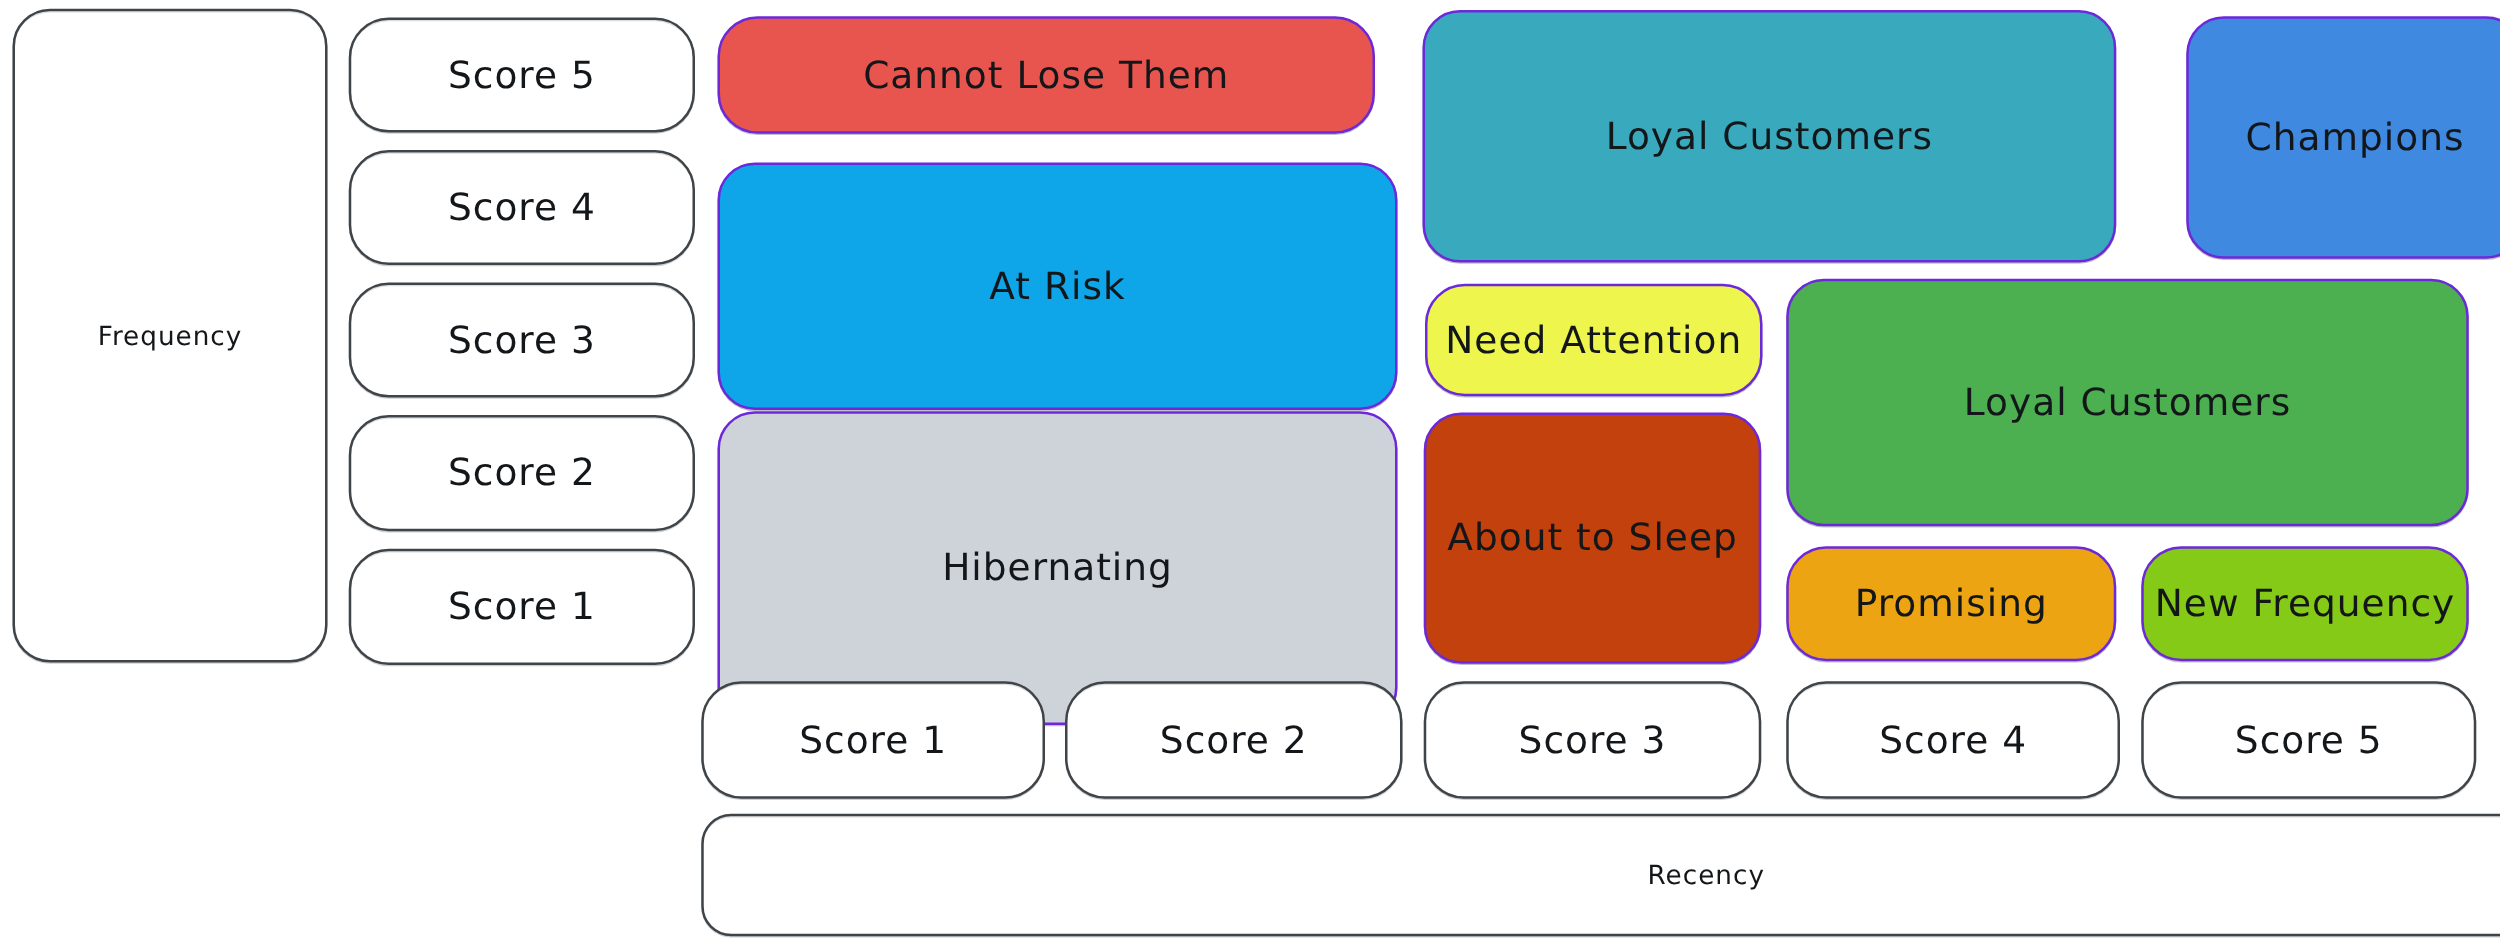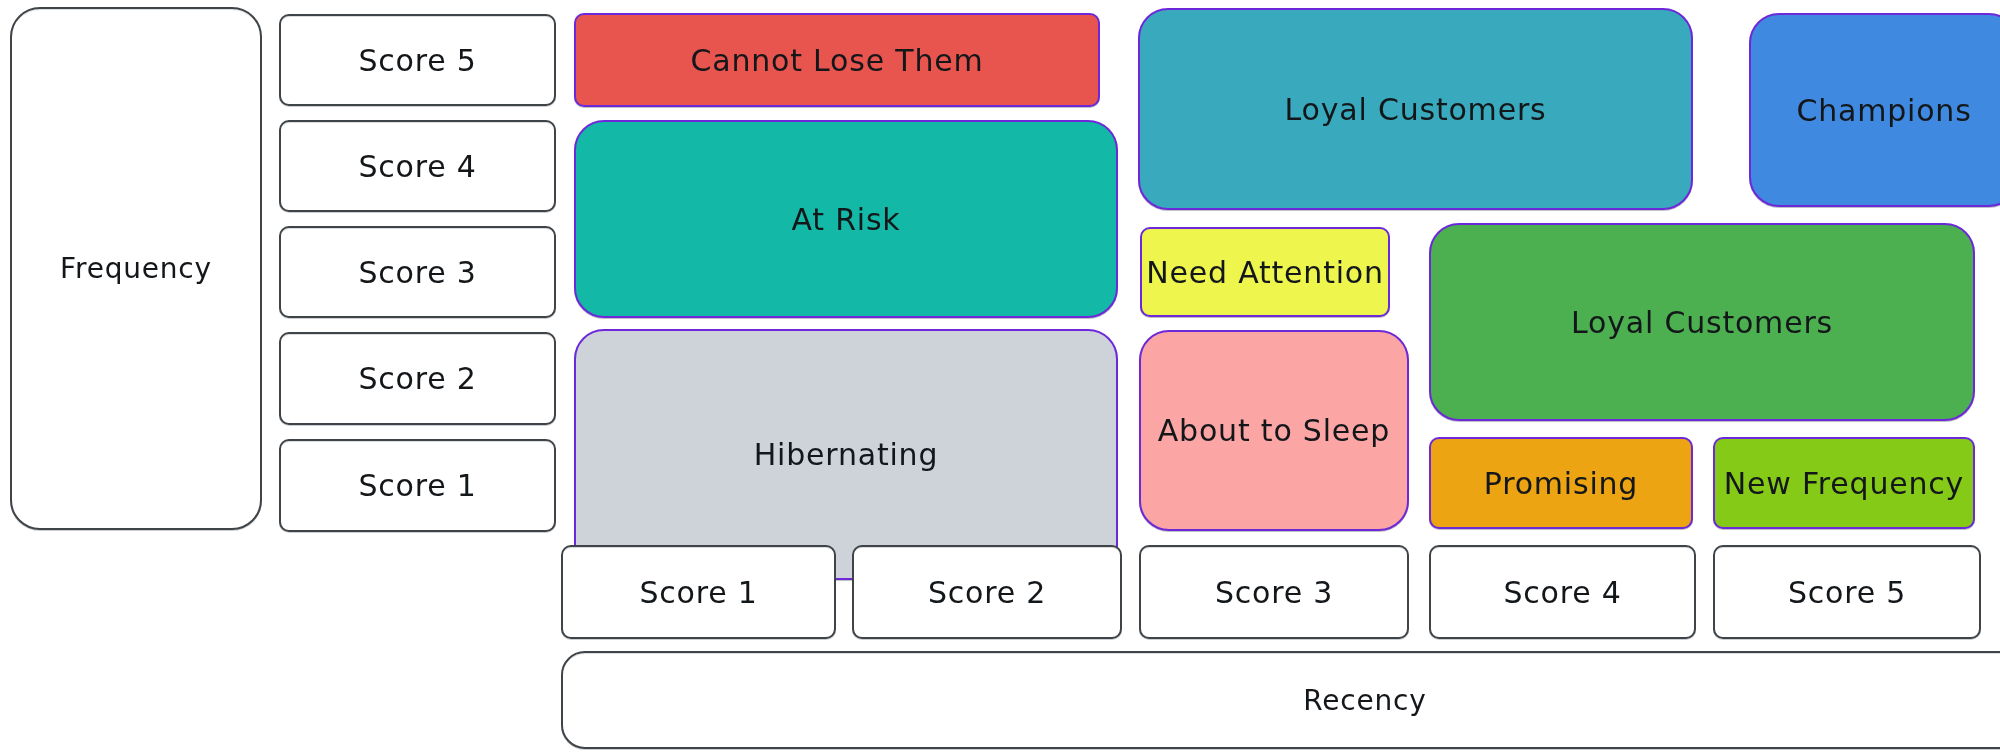--- a/index.html
+++ b/index.html
@@ -19,30 +19,30 @@
     position: absolute;
     box-sizing: border-box;
     display: flex;
     align-items: center;
     justify-content: center;
     text-align: center;
     color: #14171a;
     font-size: 30px;
     letter-spacing: 0.8px;
     border: 2px solid #2f3438;
-    border-radius: 10px;
+    border-radius: 32px;
     box-shadow: 0 1px 0 0 rgba(70,76,82,0.35);
     white-space: nowrap;
   }
   .axisbox {
     background: #ffffff;
     border: 2px solid #3f4448;
     box-shadow: 0 1px 0 0 rgba(110,116,122,0.35), inset 0 2px 0 -1px rgba(110,116,122,0.25);
   }
-  .axis-label { font-size: 28px; }
+  .axis-label { font-size: 21px; }
 
   
   .frequency-axis { left: 10px;  top: 7px;   width: 252px; height: 523px; border-radius: 30px; }
   .fscore-5 { left: 279px; top: 14px;  width: 277px; height: 92px; }
   .fscore-4 { left: 279px; top: 120px; width: 277px; height: 92px; }
   .fscore-3 { left: 279px; top: 226px; width: 277px; height: 92px; }
   .fscore-2 { left: 279px; top: 332px; width: 277px; height: 93px; }
   .fscore-1 { left: 279px; top: 439px; width: 277px; height: 93px; }
 
   
@@ -53,52 +53,52 @@
   .rscore-5 { left: 1713px; top: 545px; width: 268px;  height: 94px; }
   .recency-axis { left: 561px; top: 651px; width: 1608px; height: 98px; border-radius: 24px; }
 
   
   .seg { border: 2px solid #6d28d9; }
   .seg-cannot-lose   { left: 574px;  top: 13px;  width: 526px; height: 94px;  }
   .seg-at-risk       { left: 574px;  top: 120px; width: 544px; height: 198px; border-radius: 30px; }
   .seg-hibernating   { left: 574px;  top: 329px; width: 544px; height: 251px; border-radius: 30px; }
   .seg-loyal-top     { left: 1138px; top: 8px;   width: 555px; height: 202px; border-radius: 30px; }
   .seg-champions     { left: 1713px; top: 13px;  width: 270px; height: 194px; border-radius: 30px; }
-  .seg-need-attention{ left: 1140px; top: 227px; width: 250px; height: 90px;  }
+  .seg-need-attention{ left: 1140px; top: 227px; width: 270px; height: 90px;  }
   .seg-about-sleep   { left: 1139px; top: 330px; width: 270px; height: 201px; border-radius: 30px; }
   .seg-loyal-mid     { left: 1429px; top: 223px; width: 546px; height: 198px; border-radius: 30px; }
   .seg-promising     { left: 1429px; top: 437px; width: 264px; height: 92px;  }
   .seg-new-customers { left: 1713px; top: 437px; width: 262px; height: 92px;  }
 </style>
 </head>
 <body>
 
 <div id="stage">
 
   <div class="box axisbox axis-label frequency-axis">Frequency</div>
 
   <div class="box axisbox fscore-5">Score 5</div>
   <div class="box axisbox fscore-4">Score 4</div>
   <div class="box axisbox fscore-3">Score 3</div>
   <div class="box axisbox fscore-2">Score 2</div>
   <div class="box axisbox fscore-1">Score 1</div>
 
   <div class="box seg seg-cannot-lose" style="background: rgb(232, 85, 78);">Cannot Lose Them</div>
 
-  <div class="box seg seg-at-risk" style="background: #14b8a6;">At Risk</div>
+  <div class="box seg seg-at-risk" style="background: #0ea5e9; margin-top: 10px;">At Risk</div>
 
   <div class="box seg seg-hibernating" style="background: rgb(206, 211, 218);">Hibernating</div>
 
   <div class="box seg seg-loyal-top" style="background: rgb(57, 170, 189);">Loyal Customers</div>
 
   <div class="box seg seg-champions" style="background: rgb(63, 137, 224); margin-left: 36px;">Champions</div>
 
   <div class="box seg seg-need-attention" style="background: rgb(238, 246, 77);">Need Attention</div>
 
-  <div class="box seg seg-about-sleep" style="background: #fca5a5;">About to Sleep</div>
+  <div class="box seg seg-about-sleep" style="background: #c2410c;">About to Sleep</div>
 
   <div class="box seg seg-loyal-mid" style="background: rgb(76, 175, 80);">Loyal Customers</div>
 
   <div class="box seg seg-promising" style="background: rgb(236, 164, 19);">Promising</div>
 
   <div class="box seg seg-new-customers" style="background: rgb(133, 202, 23);">New Frequency</div>
 
   <div class="box axisbox rscore-1">Score 1</div>
   <div class="box axisbox rscore-2">Score 2</div>
   <div class="box axisbox rscore-3">Score 3</div>

